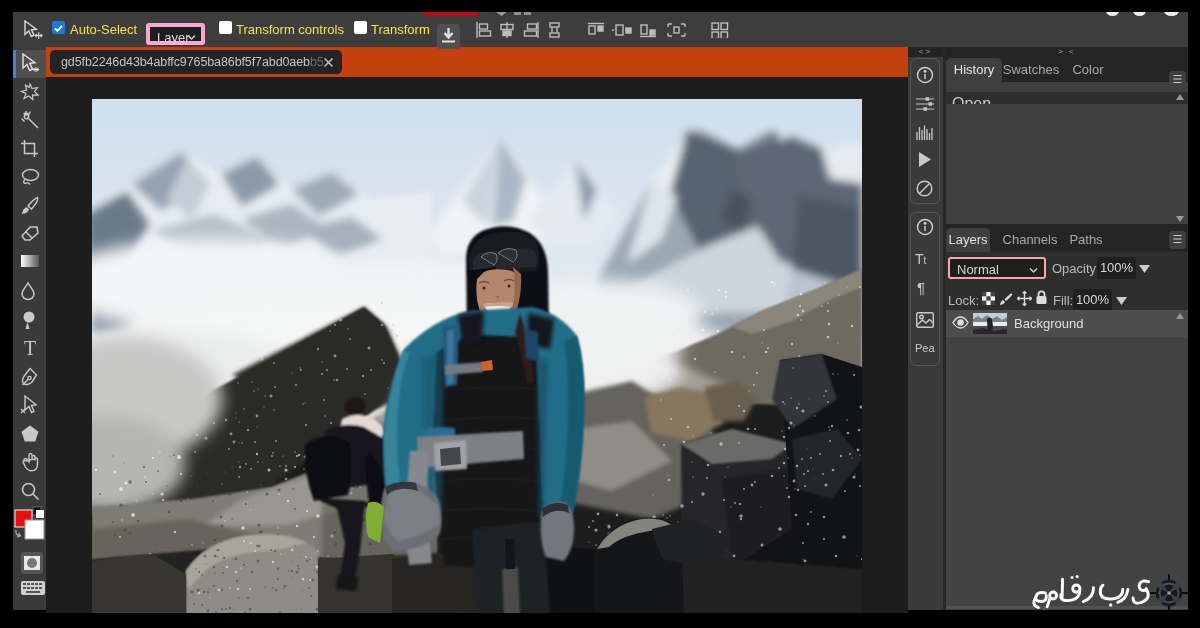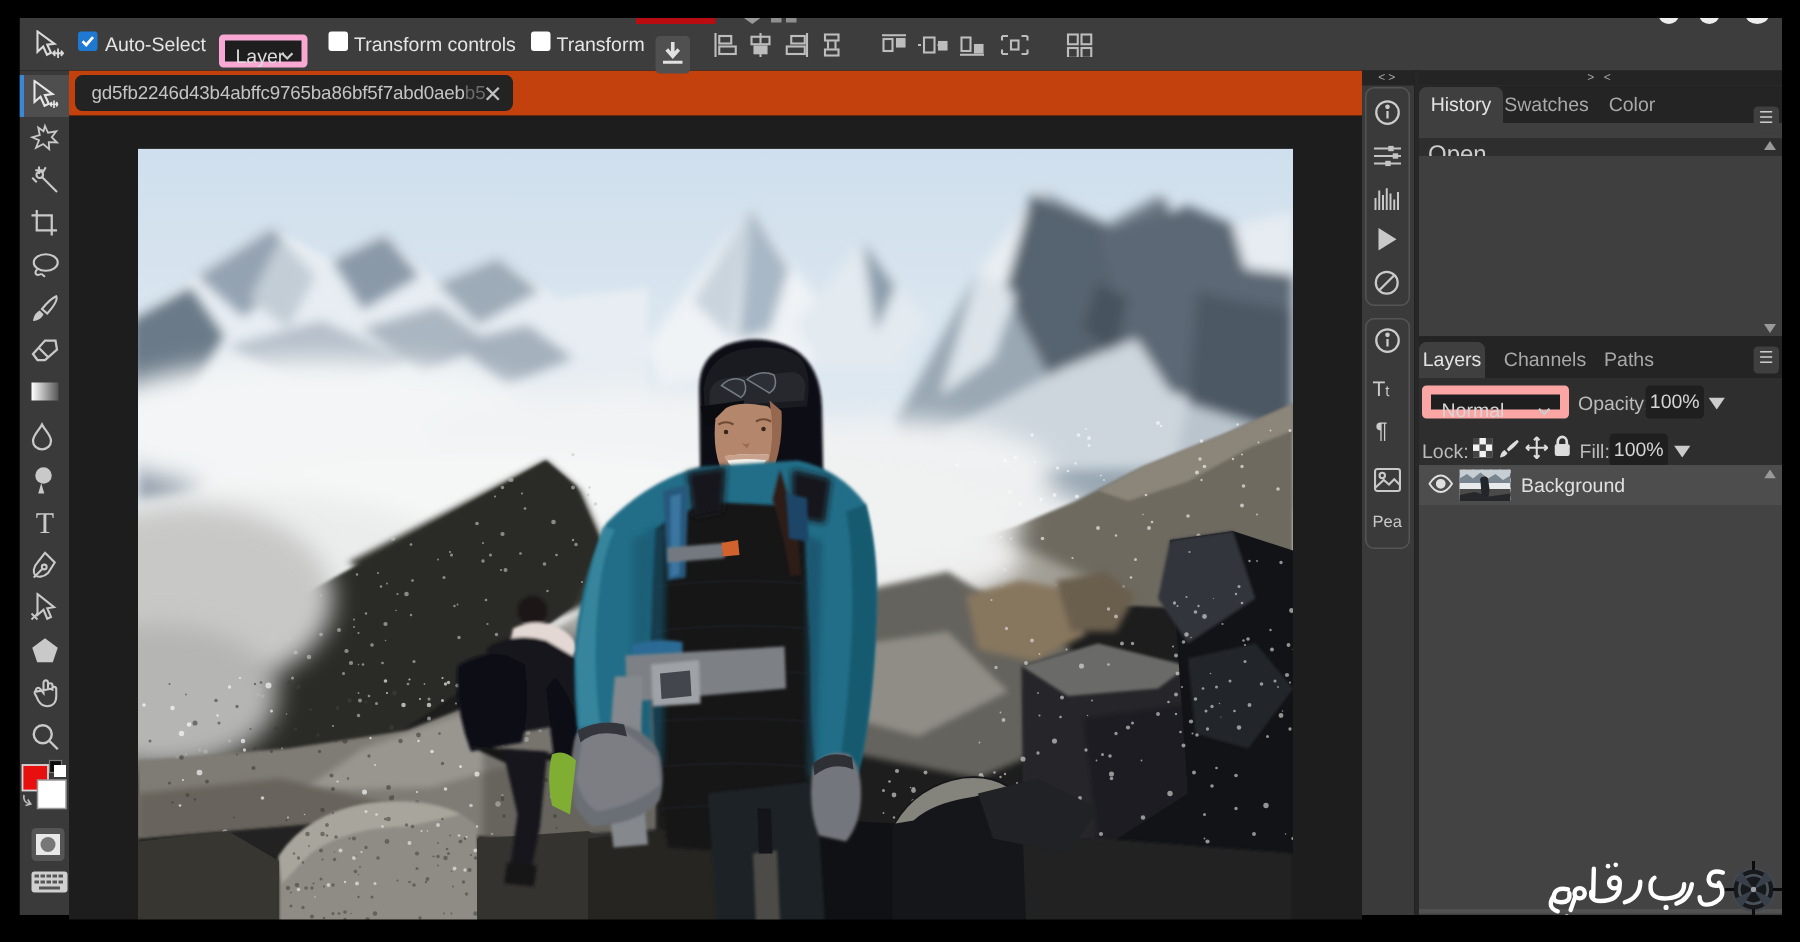--- a/index.html
+++ b/index.html
@@ -1,21 +1,21 @@
 <!DOCTYPE html>
 <html><head>
 <meta charset="utf-8">
 <style>
 *{margin:0;padding:0;box-sizing:border-box}
 html,body{width:1200px;height:628px;overflow:hidden}
 body{background:#000;font-family:"Liberation Sans",sans-serif;position:relative;color:#ccc}
 .abs{position:absolute}
 
 #opts{left:13px;top:12px;width:1175px;height:35px;background:#3d3d3d}
-#opts .lbl{font-size:13px;color:#e5e5e5;position:absolute;top:10px;white-space:nowrap}
+#opts .lbl{font-size:13px;color:#fde047;position:absolute;top:10px;white-space:nowrap}
 .cb{position:absolute;top:9px;width:13px;height:13px;border-radius:2px;background:#fff}
 .cb.on{background:#1f78d1}
 
 #tools{left:13px;top:47px;width:33px;height:563px;background:#3a3a3a}
 .tool{position:absolute;left:0;width:33px;height:28px}
 .tool.sel{background:#4e4e4e}
 .tool.sel:before{content:"";position:absolute;left:0;top:0;width:3px;height:100%;background:#3c87d6}
 .tool svg{position:absolute;left:7px;top:3px}
 
 #tabbar{left:46px;top:47px;width:862px;height:30px;background:#c2410c}
@@ -1344,21 +1344,21 @@
         <path d="M0 0 L4 6 L8 0 Z" fill="#999"></path>
       </svg>
   </div>
   <div class="prow ptabs" style="top:177px;height:28px">
     <div class="ptab act" style="left:0;width:44px;top:4px">Layers</div>
     <div class="ptab" style="left:55px;width:58px;top:4px">Channels</div>
     <div class="ptab" style="left:120px;width:40px;top:4px">Paths</div>
     <div class="pburger" style="left:223px;top:7px">☰</div>
   </div>
   <div class="prow dark" style="top:205px;height:58px">
-    <div class="inbox" style="left:2px;top:5px;width:98px;height:22px;border:6px solid #fca5a5">
+    <div class="inbox" style="left:2px;top:5px;width:98px;height:22px;border:2px solid #fca5a5">
       <span style="position:absolute;left:7px;top:3px">Normal</span>
       <svg style="position:absolute;right:6px;top:8px" width="9" height="7" viewBox="0 0 9 7">
           <path d="M1 1.5 L4.5 5 L8 1.5" stroke="#ccc" stroke-width="1.5" fill="none"></path>
         </svg>
     </div>
     <span style="position:absolute;left:106px;top:9px;font-size:13px;color:#bbb">Opacity:</span>
     <div class="inbox" style="left:151px;top:5px;width:39px;height:22px;text-align:center;line-height:22px">100%</div>
     <svg style="position:absolute;left:193px;top:13px" width="11" height="8" viewBox="0 0 11 8">
         <path d="M0 0 H11 L5.5 8 Z" fill="#ccc"></path>
       </svg>

